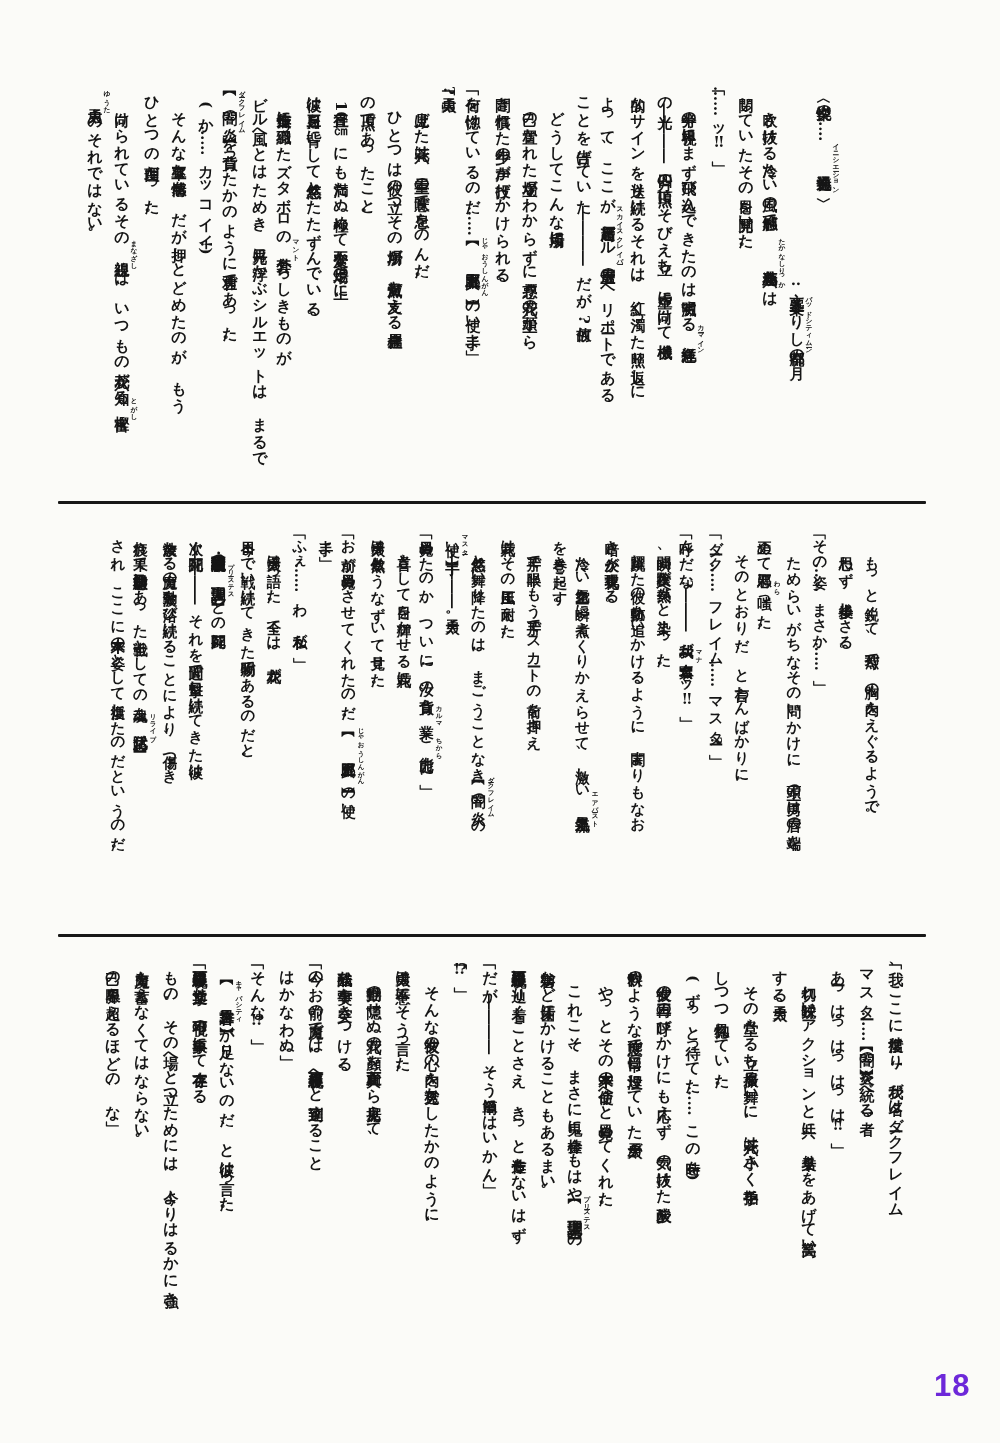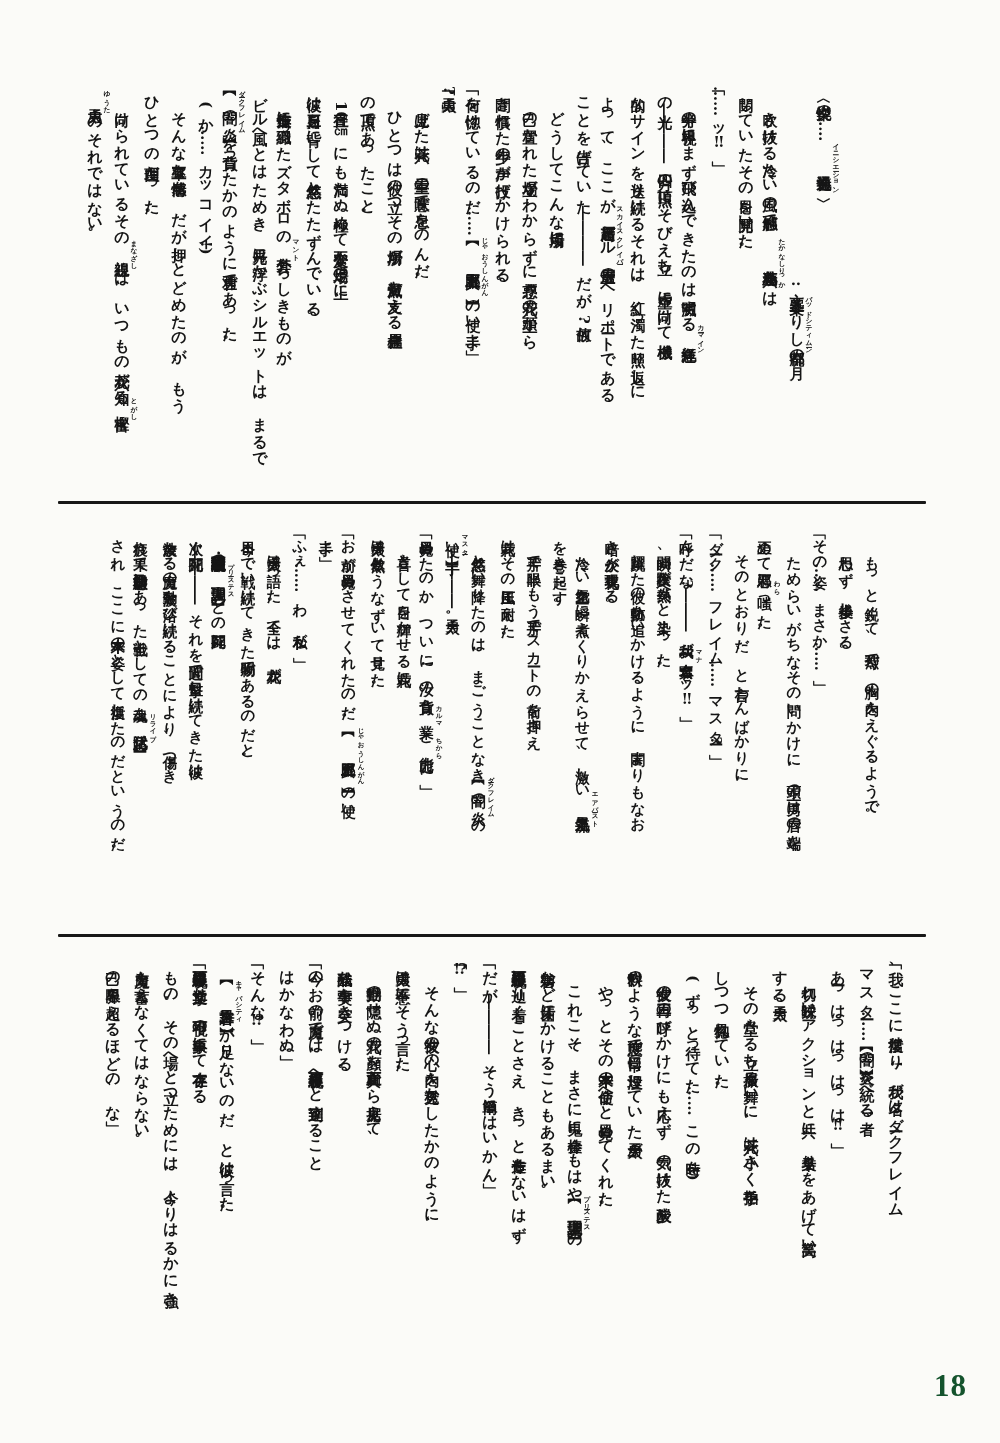--- a/index.html
+++ b/index.html
@@ -28,22 +28,22 @@
   #s3{top:960px;right:75px;height:424px;font-size:15px;line-height:1.95;padding-right:15px;}
   #s3 p{width:29px;line-height:29px;}
   .divider{
     position:absolute;left:58px;width:868px;height:3px;
     background:#181818;border-radius:1px;
   }
   #divider-1{top:501px;}
   #divider-2{top:934px;}
   .page-number{
     position:absolute;left:934px;top:1368px;
-    font-family:Liberation Serif, serif;
-    font-weight:bold;font-size:31px;letter-spacing:1px;color:#14532d;
+    font-family:Liberation Sans, sans-serif;
+    font-weight:bold;font-size:31px;letter-spacing:1px;color:#6d28d9;
   }
 </style>
 </head>
 <body>
 
 <div id="s1" class="section">
     <p style="text-indent: 0.5em;">〈悦楽の……<ruby>通過儀礼<rt>イニシエーション</rt></ruby>〉</p>
     <p style="text-indent: 13em;">文:<ruby>罪染まりし廃都の月<rt>バッドシティムーン</rt></ruby></p>
     <p style="text-indent: 1em;">吹き抜ける冷たい風の感触で、<ruby>小鳥遊六花<rt>たかなしりっか</rt></ruby>は</p>
     <p>閉じていたその目を見開いた。</p>

